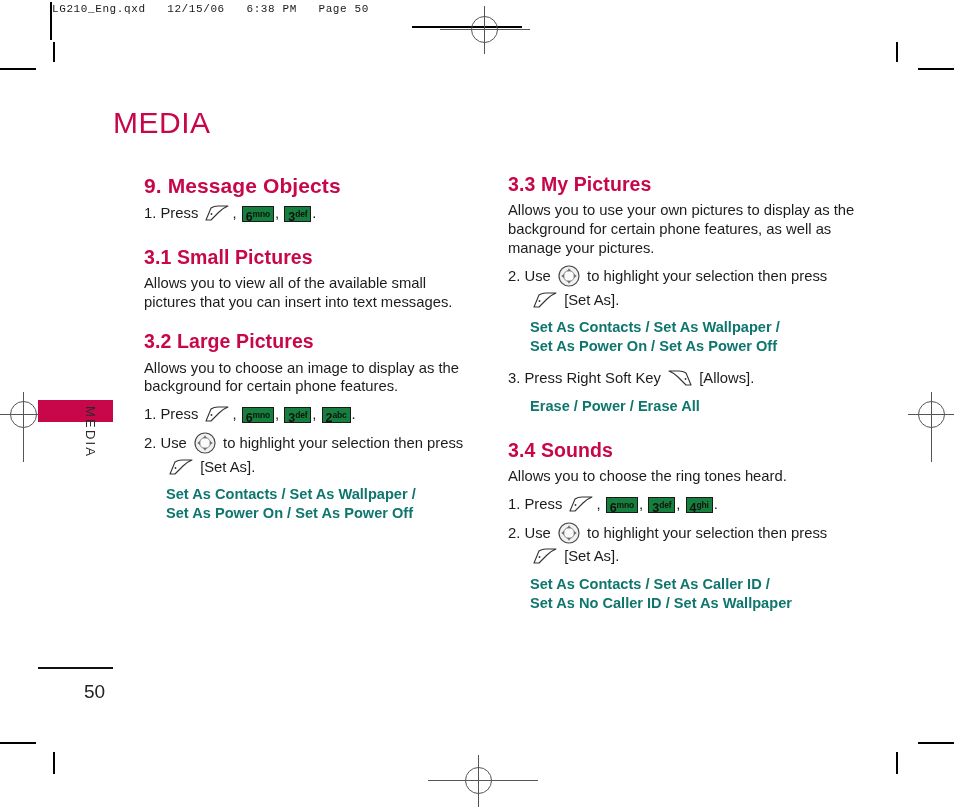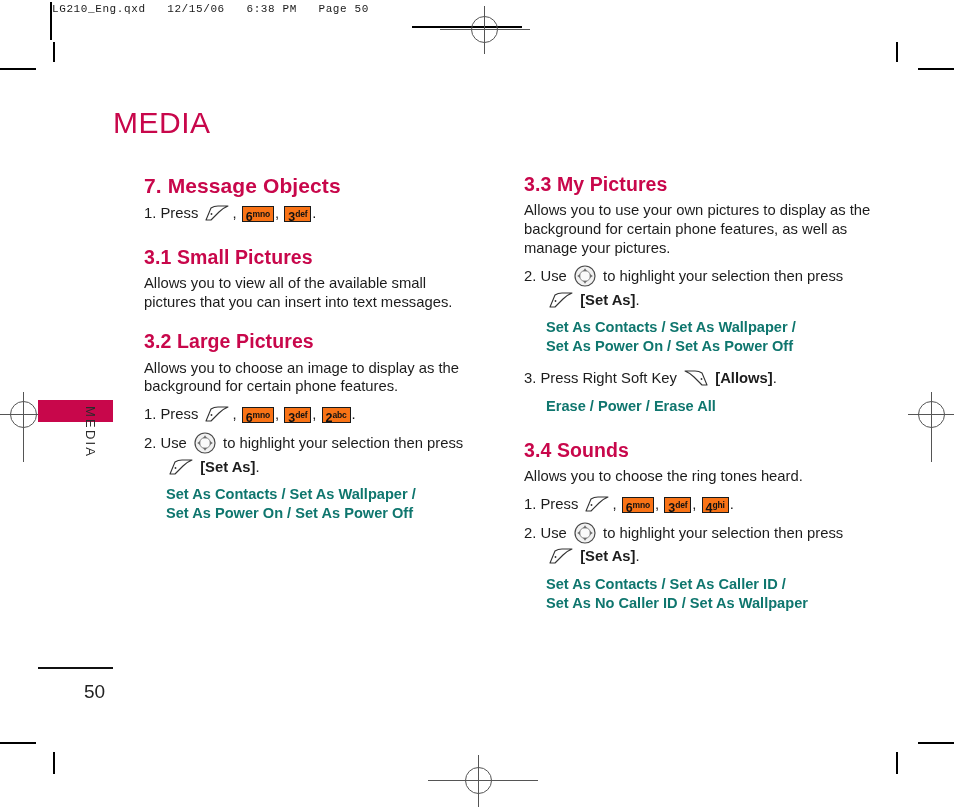--- a/index.html
+++ b/index.html
@@ -108,21 +108,21 @@
 
   
   .col {
     position: absolute;
     top: 172px;
     font-size: 14.6px;
     color: #1c1c1c;
     line-height: 1.30;
   }
   .col-left { left: 144px; width: 330px; }
-  .col-right { left: 524px; width: 350px; }
+  .col-right { left: 508px; width: 350px; }
 
   h2.sec {
     margin: 0 0 4px 0;
     font-size: 19.5px;
     font-weight: bold;
     color: #c8074b;
     letter-spacing: 0.1px;
   }
   h2.sec.big { font-size: 21px; }
 
@@ -148,28 +148,28 @@
 
   .opts {
     margin: 2px 0 12px 22px;
     font-size: 14.6px;
     font-weight: bold;
     line-height: 1.30;
     color: #0f766e;
   }
   .opts.shift { margin-left: 22px; }
 
-  .bold { font-weight: bold; }
+  .bold { font-weight: normal; }
 
   
   .keybox {
     display: inline-block;
     vertical-align: -3px;
     border: 1.4px solid #1a1a1a;
-    background: #f97316;
+    background: #15803d;
     padding: 0 3px 0 3px;
     height: 16px;
     line-height: 15px;
     font-size: 12.5px;
     font-weight: bold;
     color: #111;
     margin: 0 1px;
     box-sizing: border-box;
     white-space: nowrap;
   }
@@ -252,21 +252,21 @@
 <div class="side-tab"></div>
 <div class="side-tab-label">MEDIA</div>
 
 <div class="page-rule"></div>
 <div class="page-number">50</div>
 
 <div class="chapter-title">MEDIA</div>
 
 <div class="col col-left">
 
-  <h2 class="sec big">7. Message Objects</h2>
+  <h2 class="sec big">9. Message Objects</h2>
   <div class="step">
     <span>1. Press</span>
     <span class="softkey">
       <svg viewBox="0 0 26 17" width="26" height="17">
         <path d="M2 15 L7 3 Q10 1 14 1 L24 1 Q19 3 15 7 Q10 12 7 15 Z" fill="#fff" stroke="#333" stroke-width="1.1" stroke-linejoin="round"></path>
         <circle cx="7.5" cy="9" r="0.9" fill="#333"></circle>
       </svg>
     </span><span>,</span>
     <span class="keybox">6<sup>mno</sup></span><span>,</span>
     <span class="keybox">3<sup>def</sup></span><span>.</span>

